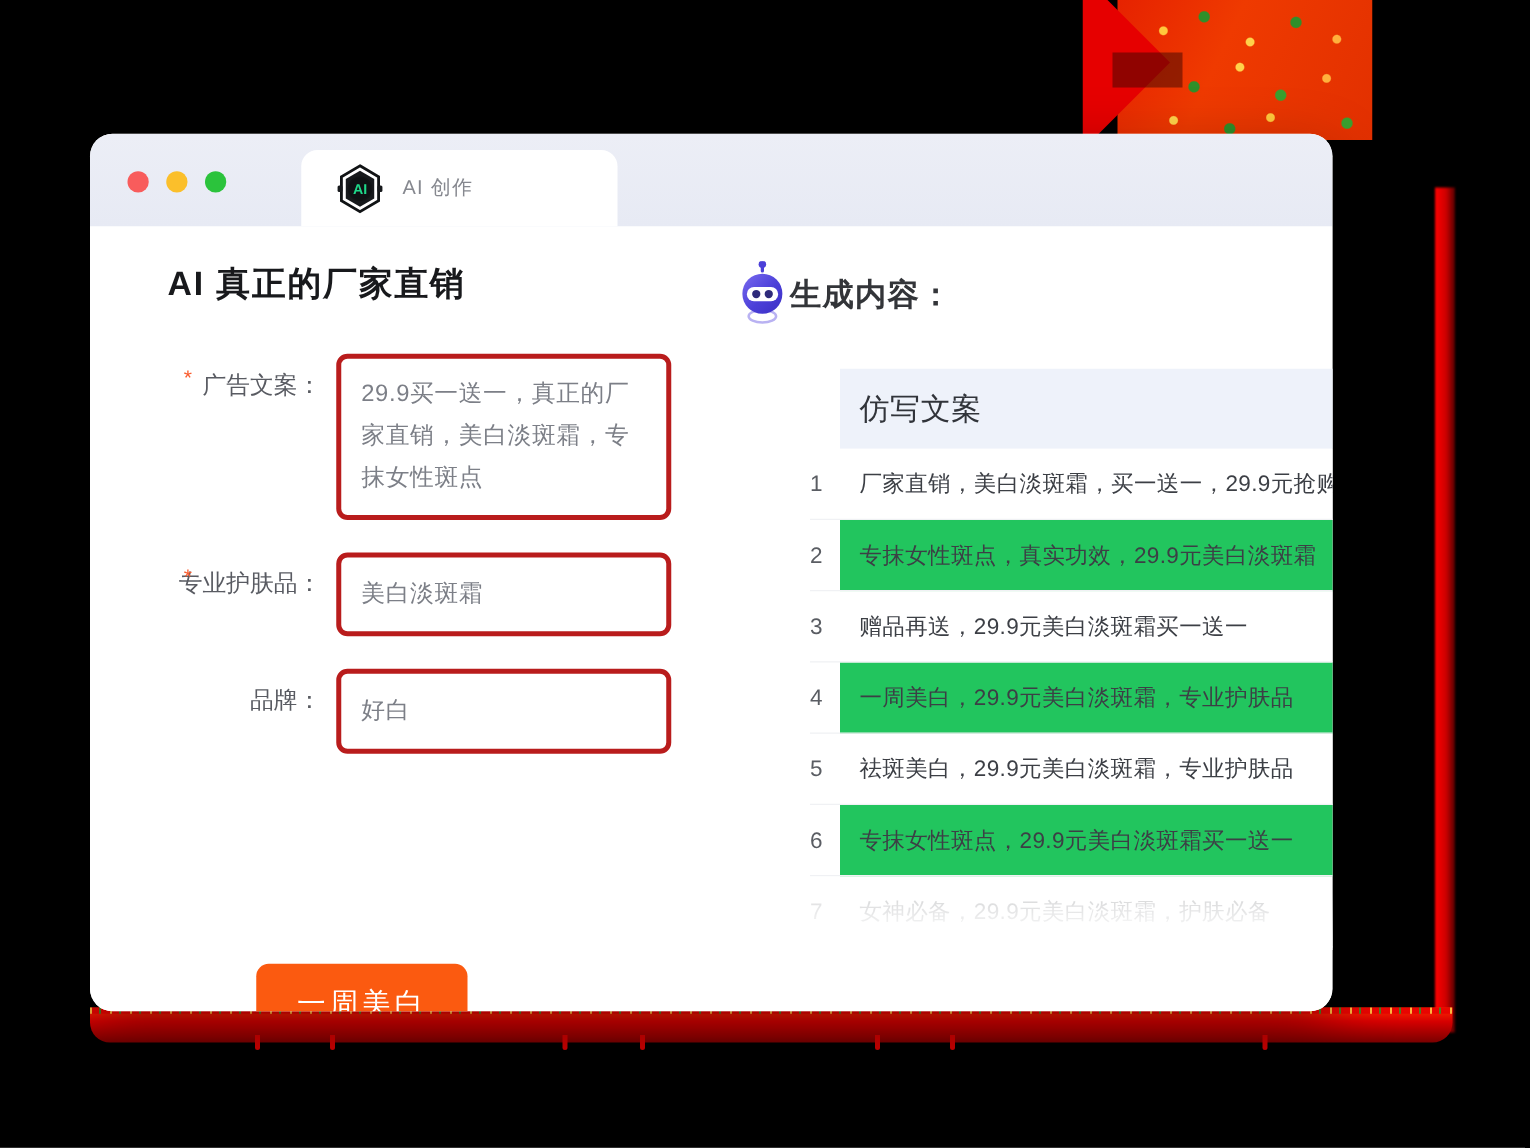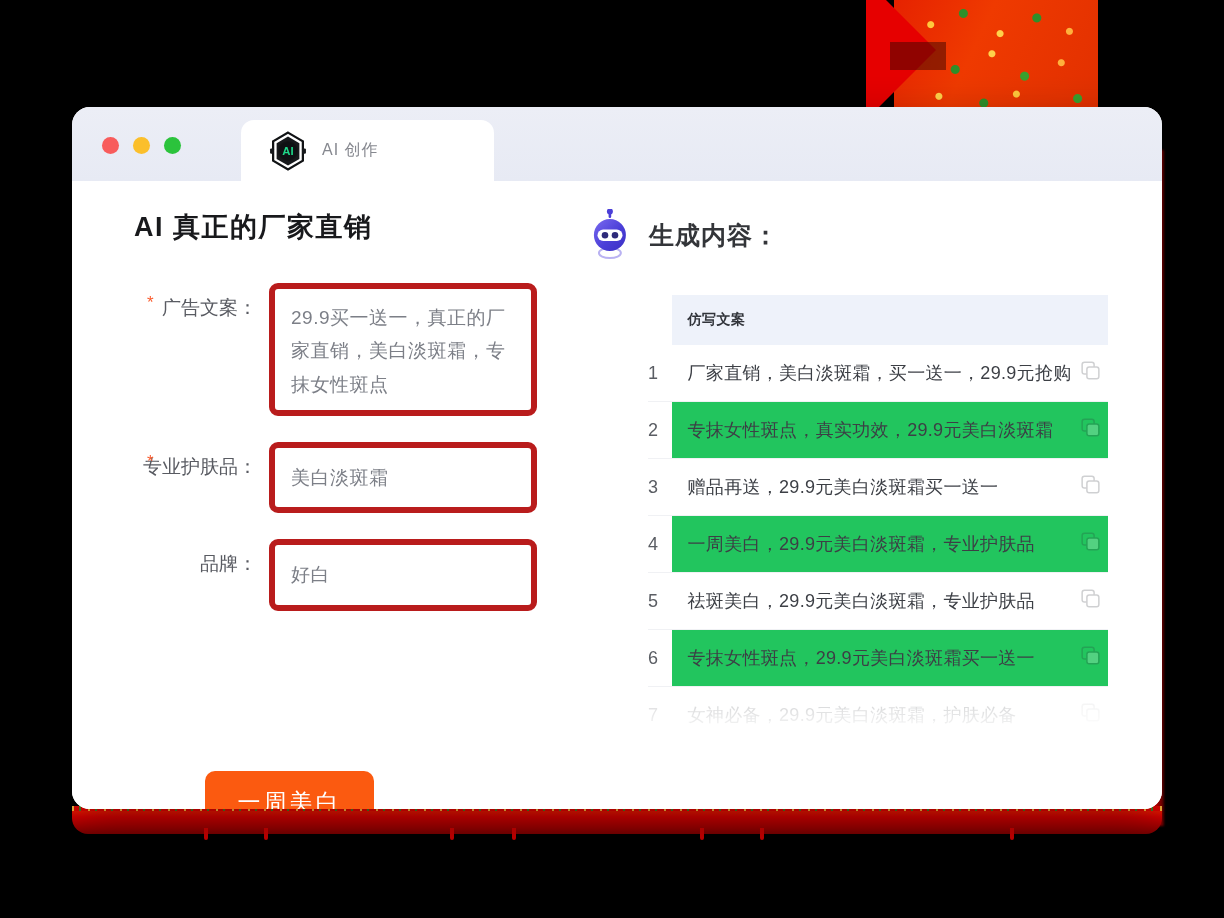--- a/index.html
+++ b/index.html
@@ -114,21 +114,21 @@
     height: 12px;
     background: #cf0000;
     border-radius: 0 0 3px 3px;
   }
 
   
   .window {
     position: absolute;
     left: 72px;
     top: 107px;
-    width: 1090px;
+    width: 994px;
     height: 702px;
     border-radius: 18px;
     background: #ffffff;
     overflow: hidden;
     box-shadow: 0 18px 50px rgba(0,0,0,.35);
   }
 
   .titlebar {
     position: relative;
     height: 74px;
@@ -224,21 +224,21 @@
     color: #fa5c2e;
     position: absolute;
     left: 13px;
     top: 10px;
     font-size: 17px;
   }
 
   .field {
     width: 268px;
     box-sizing: border-box;
-    border: 6px solid #b91c1c;
+    border: 4px solid #b91c1c;
     border-radius: 9px;
     background: #fff;
     padding: 12px 16px;
     font-size: 19px;
     color: #7c7f87;
     line-height: 1.75;
     letter-spacing: .5px;
   }
   .field.textarea {
     height: 133px;
@@ -259,21 +259,20 @@
     font-size: 23px;
     letter-spacing: 3px;
     font-family: inherit;
     cursor: pointer;
   }
 
   
   .gen-head {
     display: flex;
     align-items: center;
-    gap: 17px;
     margin: 0 0 34px 0;
     padding-left: 8px;
   }
   .robot-icon { width: 44px; height: 52px; flex: none; }
   .gen-title {
     font-size: 25px;
     font-weight: bold;
     color: #333539;
     letter-spacing: 1px;
   }
@@ -283,22 +282,22 @@
     margin-left: 68px;
     position: relative;
   }
   .tbl { width: 100%; border-collapse: collapse; }
   .tbl th, .tbl td {
     text-align: left;
     font-weight: normal;
   }
   .tbl thead th {
     background: #eef2fa;
-    font-size: 14px;
-    font-weight: bold;
+    font-size: 24px;
+    font-weight: normal;
     color: #31343a;
     padding: 16px 0 16px 16px;
     letter-spacing: .5px;
   }
   .tbl thead th.idx-col { background: #ffffff; width: 48px; padding-left: 0; }
 
   .tbl tbody tr { border-bottom: 1px solid #f0f1f4; }
   .tbl tbody td {
     font-size: 18px;
     color: #3c3f45;

